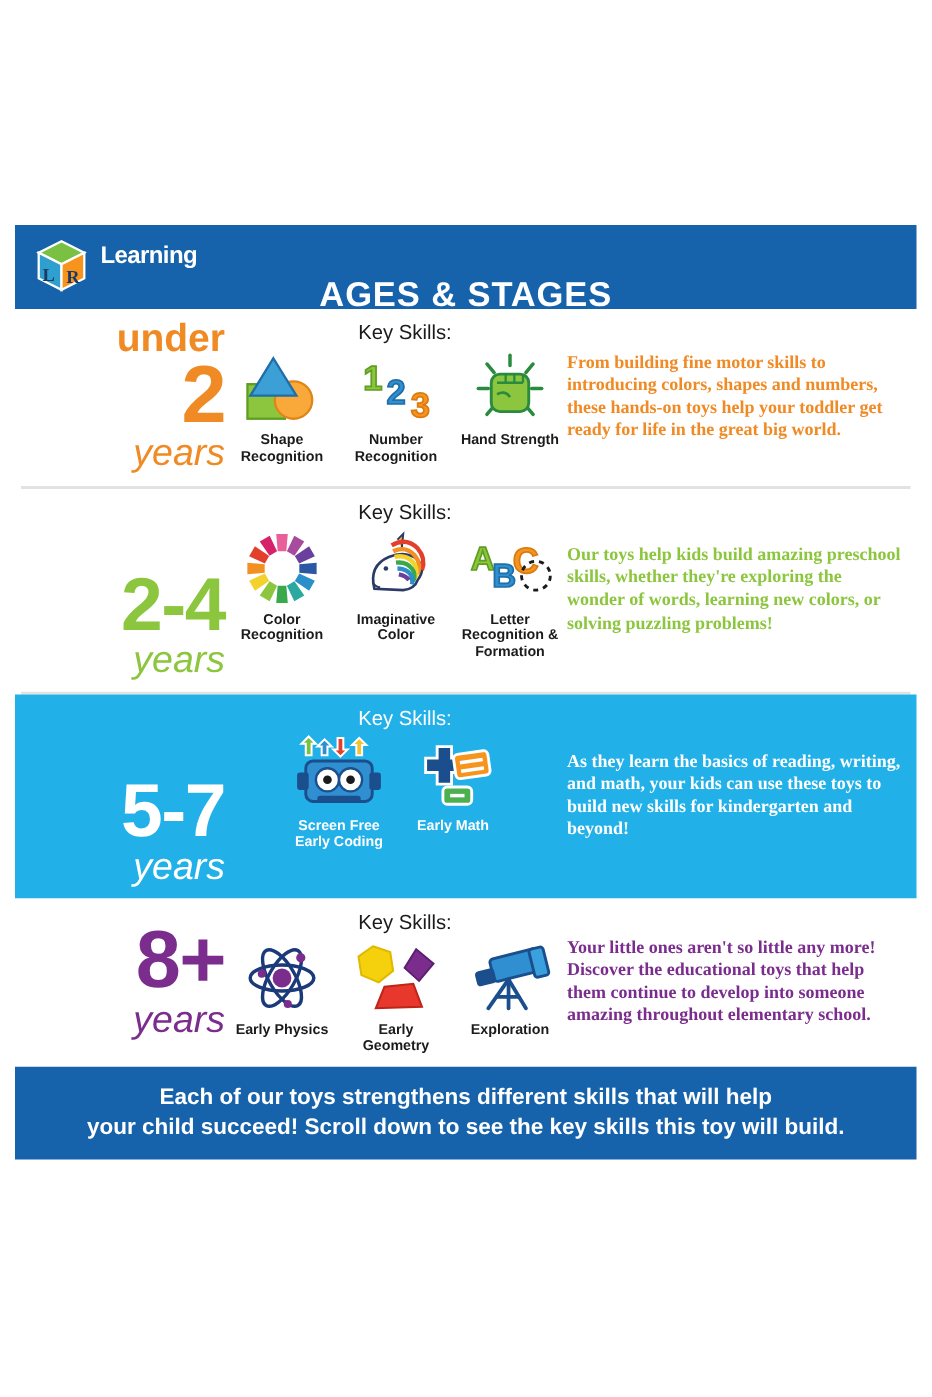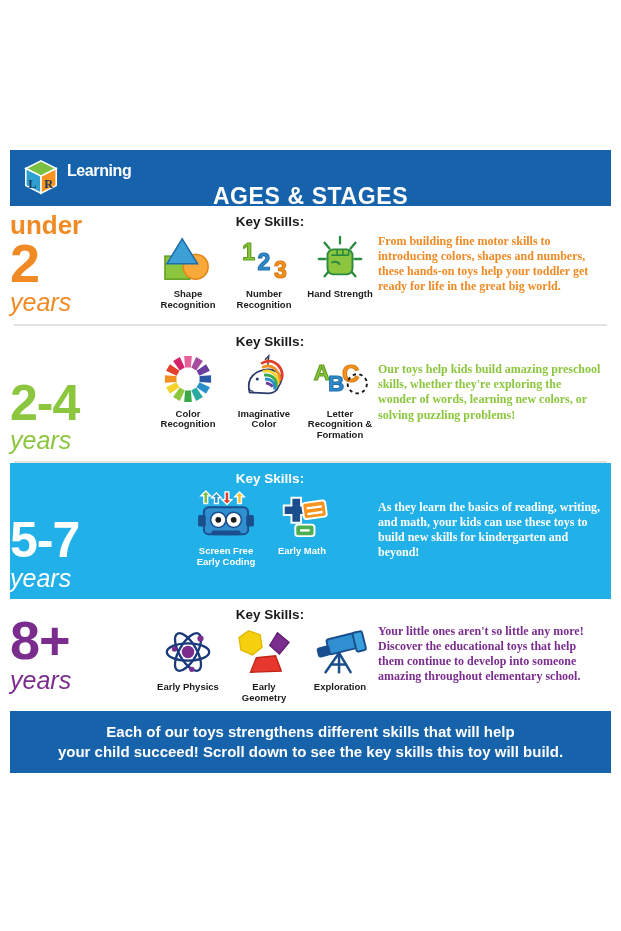--- a/index.html
+++ b/index.html
@@ -30,34 +30,34 @@
 
   
   .row{position:relative;display:flex;align-items:stretch;}
   .row-inner{display:flex;width:100%;padding:6px 0 8px 0;box-sizing:border-box;}
   .row.band-cyan{background:#22b0e8;}
   .row.band-white{background:#ffffff;}
   .divider{height:2px;background:#e2e2e2;margin:0 4px;}
 
   .age-col{
     width:140px;flex:0 0 140px;
-    display:flex;flex-direction:column;align-items:flex-start;justify-content:center;
+    display:flex;flex-direction:column;align-items:flex-end;justify-content:center;
     text-align:center;
   }
   .age-top{font-size:26px;font-weight:bold;line-height:1;}
   .age-big{font-size:54px;font-weight:bold;line-height:0.95;letter-spacing:-1px;}
   .age-big.wide{font-size:50px;margin-top:48px;}
   .age-years{font-size:25px;line-height:1.05;font-style:italic;}
 
   .skills-col{
     width:228px;flex:0 0 228px;
     display:flex;flex-direction:column;align-items:center;
   }
   .key-skills{
-    font-size:13.5px;font-weight:bold;color:#1b1b1b;margin:2px 0 3px 12px;
+    font-size:13.5px;font-weight:normal;color:#1b1b1b;margin:2px 0 3px 12px;
   }
   .key-skills.on-cyan{color:#ffffff;}
   .skills-row{display:flex;align-items:flex-start;justify-content:center;width:100%;}
   .skill{
     width:76px;display:flex;flex-direction:column;align-items:center;
   }
   .skill-icon{height:54px;display:flex;align-items:center;justify-content:center;}
   .skill-label{
     font-size:9.5px;font-weight:bold;color:#1b1b1b;text-align:center;
     line-height:1.12;margin-top:3px;

